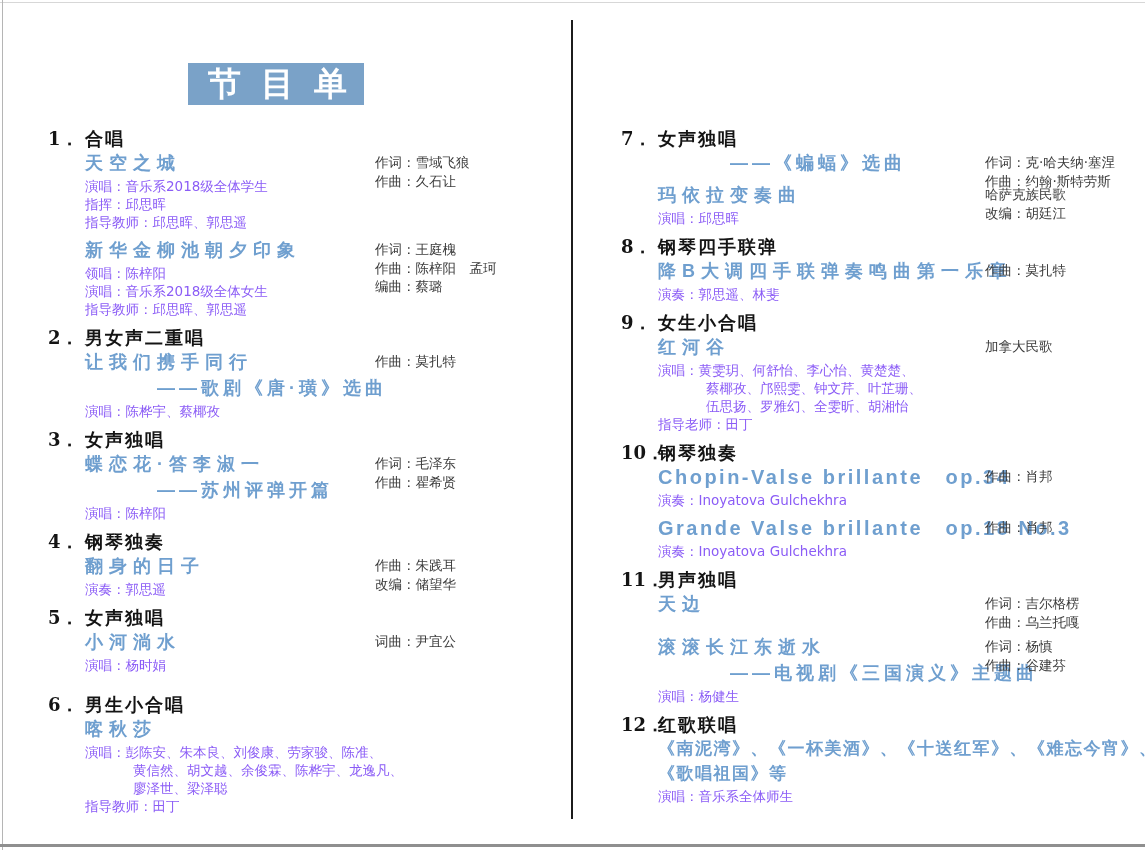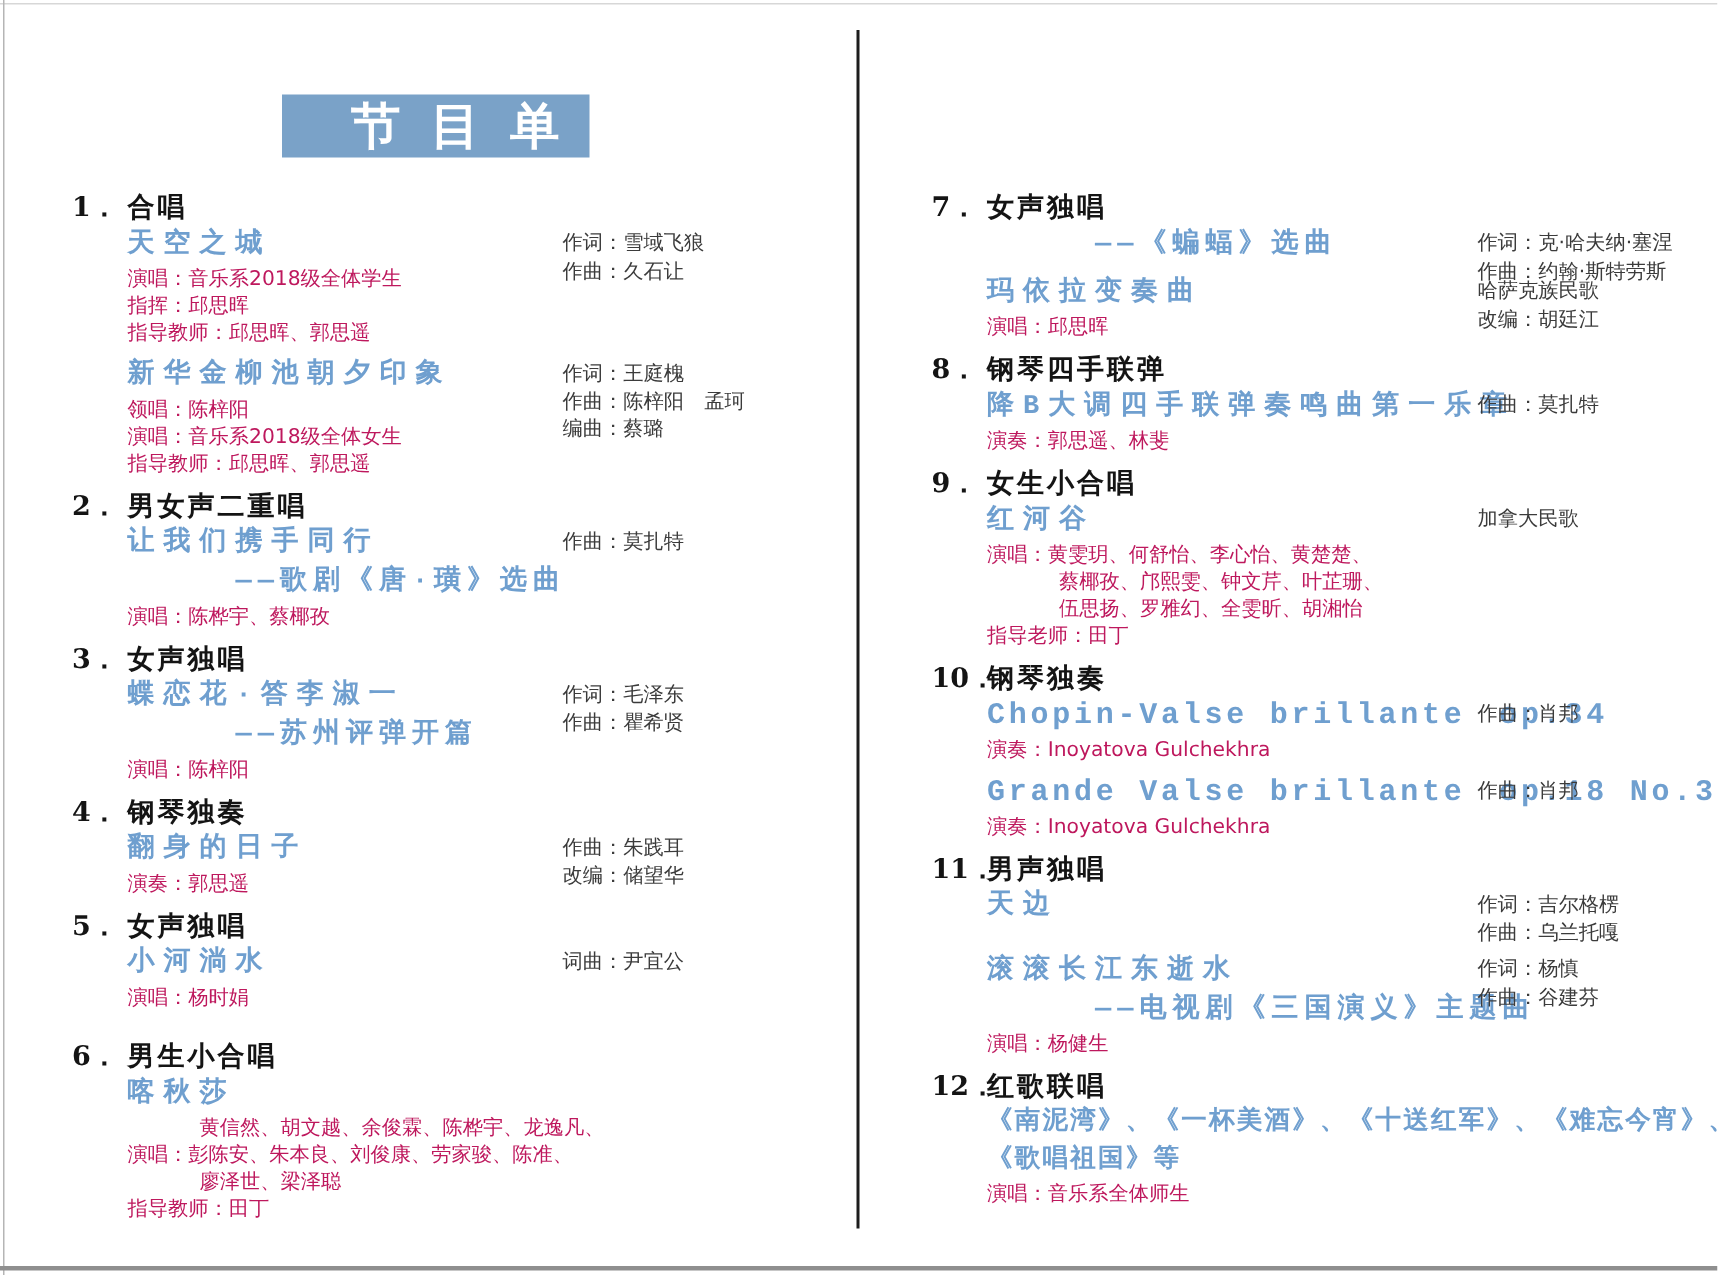--- a/index.html
+++ b/index.html
@@ -14,23 +14,23 @@
     overflow:hidden;
     font-family:"DejaVu Sans", sans-serif;
     color:#3b3b3b;
   }
   .line-top    { position:absolute; left:0; top:2px;   width:1145px; height:1px; background:#d7d7d7; }
   .line-left   { position:absolute; left:2px; top:0;   width:1px;    height:850px; background:#b5b5b5; }
   .line-bottom { position:absolute; left:0; top:844px; width:1145px; height:3px; background:#8f8f8f; }
   .divider     { position:absolute; left:571px; top:20px; width:2px; height:799px; background:#1c1c1c; }
 
   .title-banner {
-    position:absolute; left:188px; top:63px; width:205px; height:42px;
+    position:absolute; left:188px; top:63px; width:176px; height:42px;
     background:var(--accent);
-    display:flex; align-items:center; justify-content:flex-end;
+    display:flex; align-items:center; justify-content:flex-start;
   }
   .title-banner .banner-text {
     color:#ffffff;
     font-family:"DejaVu Serif", serif;
     font-weight:bold;
     font-size:33px;
     letter-spacing:20px;
     padding-left:20px;
     line-height:42px;
     white-space:nowrap;
@@ -51,35 +51,35 @@
     color:#141414;
     letter-spacing:2px;
     margin-bottom:1px;
   }
   .item-num { flex:none; width:37px; letter-spacing:0; }
 
   .block { position:relative; padding-left:37px; margin-bottom:7px; }
   .block.tall { min-height:36px; }
 
   .song-title {
-    font-family:Liberation Mono, monospace;
+    font-family:Liberation Sans, sans-serif;
     font-weight:bold;
     font-size:18px; line-height:25px;
     color:var(--title-blue);
     letter-spacing:6px;
     white-space:nowrap;
     margin-bottom:1px;
   }
   .song-title.dash  { padding-left:72px; letter-spacing:4px; }
   .song-title.latin { font-size:20px; letter-spacing:2.5px; }
   .song-title.wide  { font-size:17px; letter-spacing:1.5px; line-height:24px; }
 
   .detail {
     font-size:13.5px; line-height:18px;
-    color:#be185d;
+    color:#8b5cf6;
     white-space:nowrap;
   }
   .detail.cont { padding-left:48px; }
 
   .credits { position:absolute; left:327px; top:2px; }
   .col-right .credits { left:364px; }
   .credit {
     font-size:13.5px; line-height:18.5px;
     color:#3b3b3b;
     white-space:nowrap;
@@ -187,22 +187,22 @@
     </div>
   </div>
 
   <div class="item mt-lg">
     <div class="item-head">
       <span class="item-num">6．</span>
       <span class="item-genre">男生小合唱</span>
     </div>
     <div class="block">
       <div class="song-title">喀秋莎</div>
+      <div class="detail">演唱：彭陈安、朱本良、刘俊康、劳家骏、陈准、</div>
       <div class="detail cont">黄信然、胡文越、余俊霖、陈桦宇、龙逸凡、</div>
-      <div class="detail">演唱：彭陈安、朱本良、刘俊康、劳家骏、陈准、</div>
       <div class="detail cont">廖泽世、梁泽聪</div>
       <div class="detail">指导教师：田丁</div>
     </div>
   </div>
 
 </div>
 
 <div class="col col-right">
 
   <div class="item">

